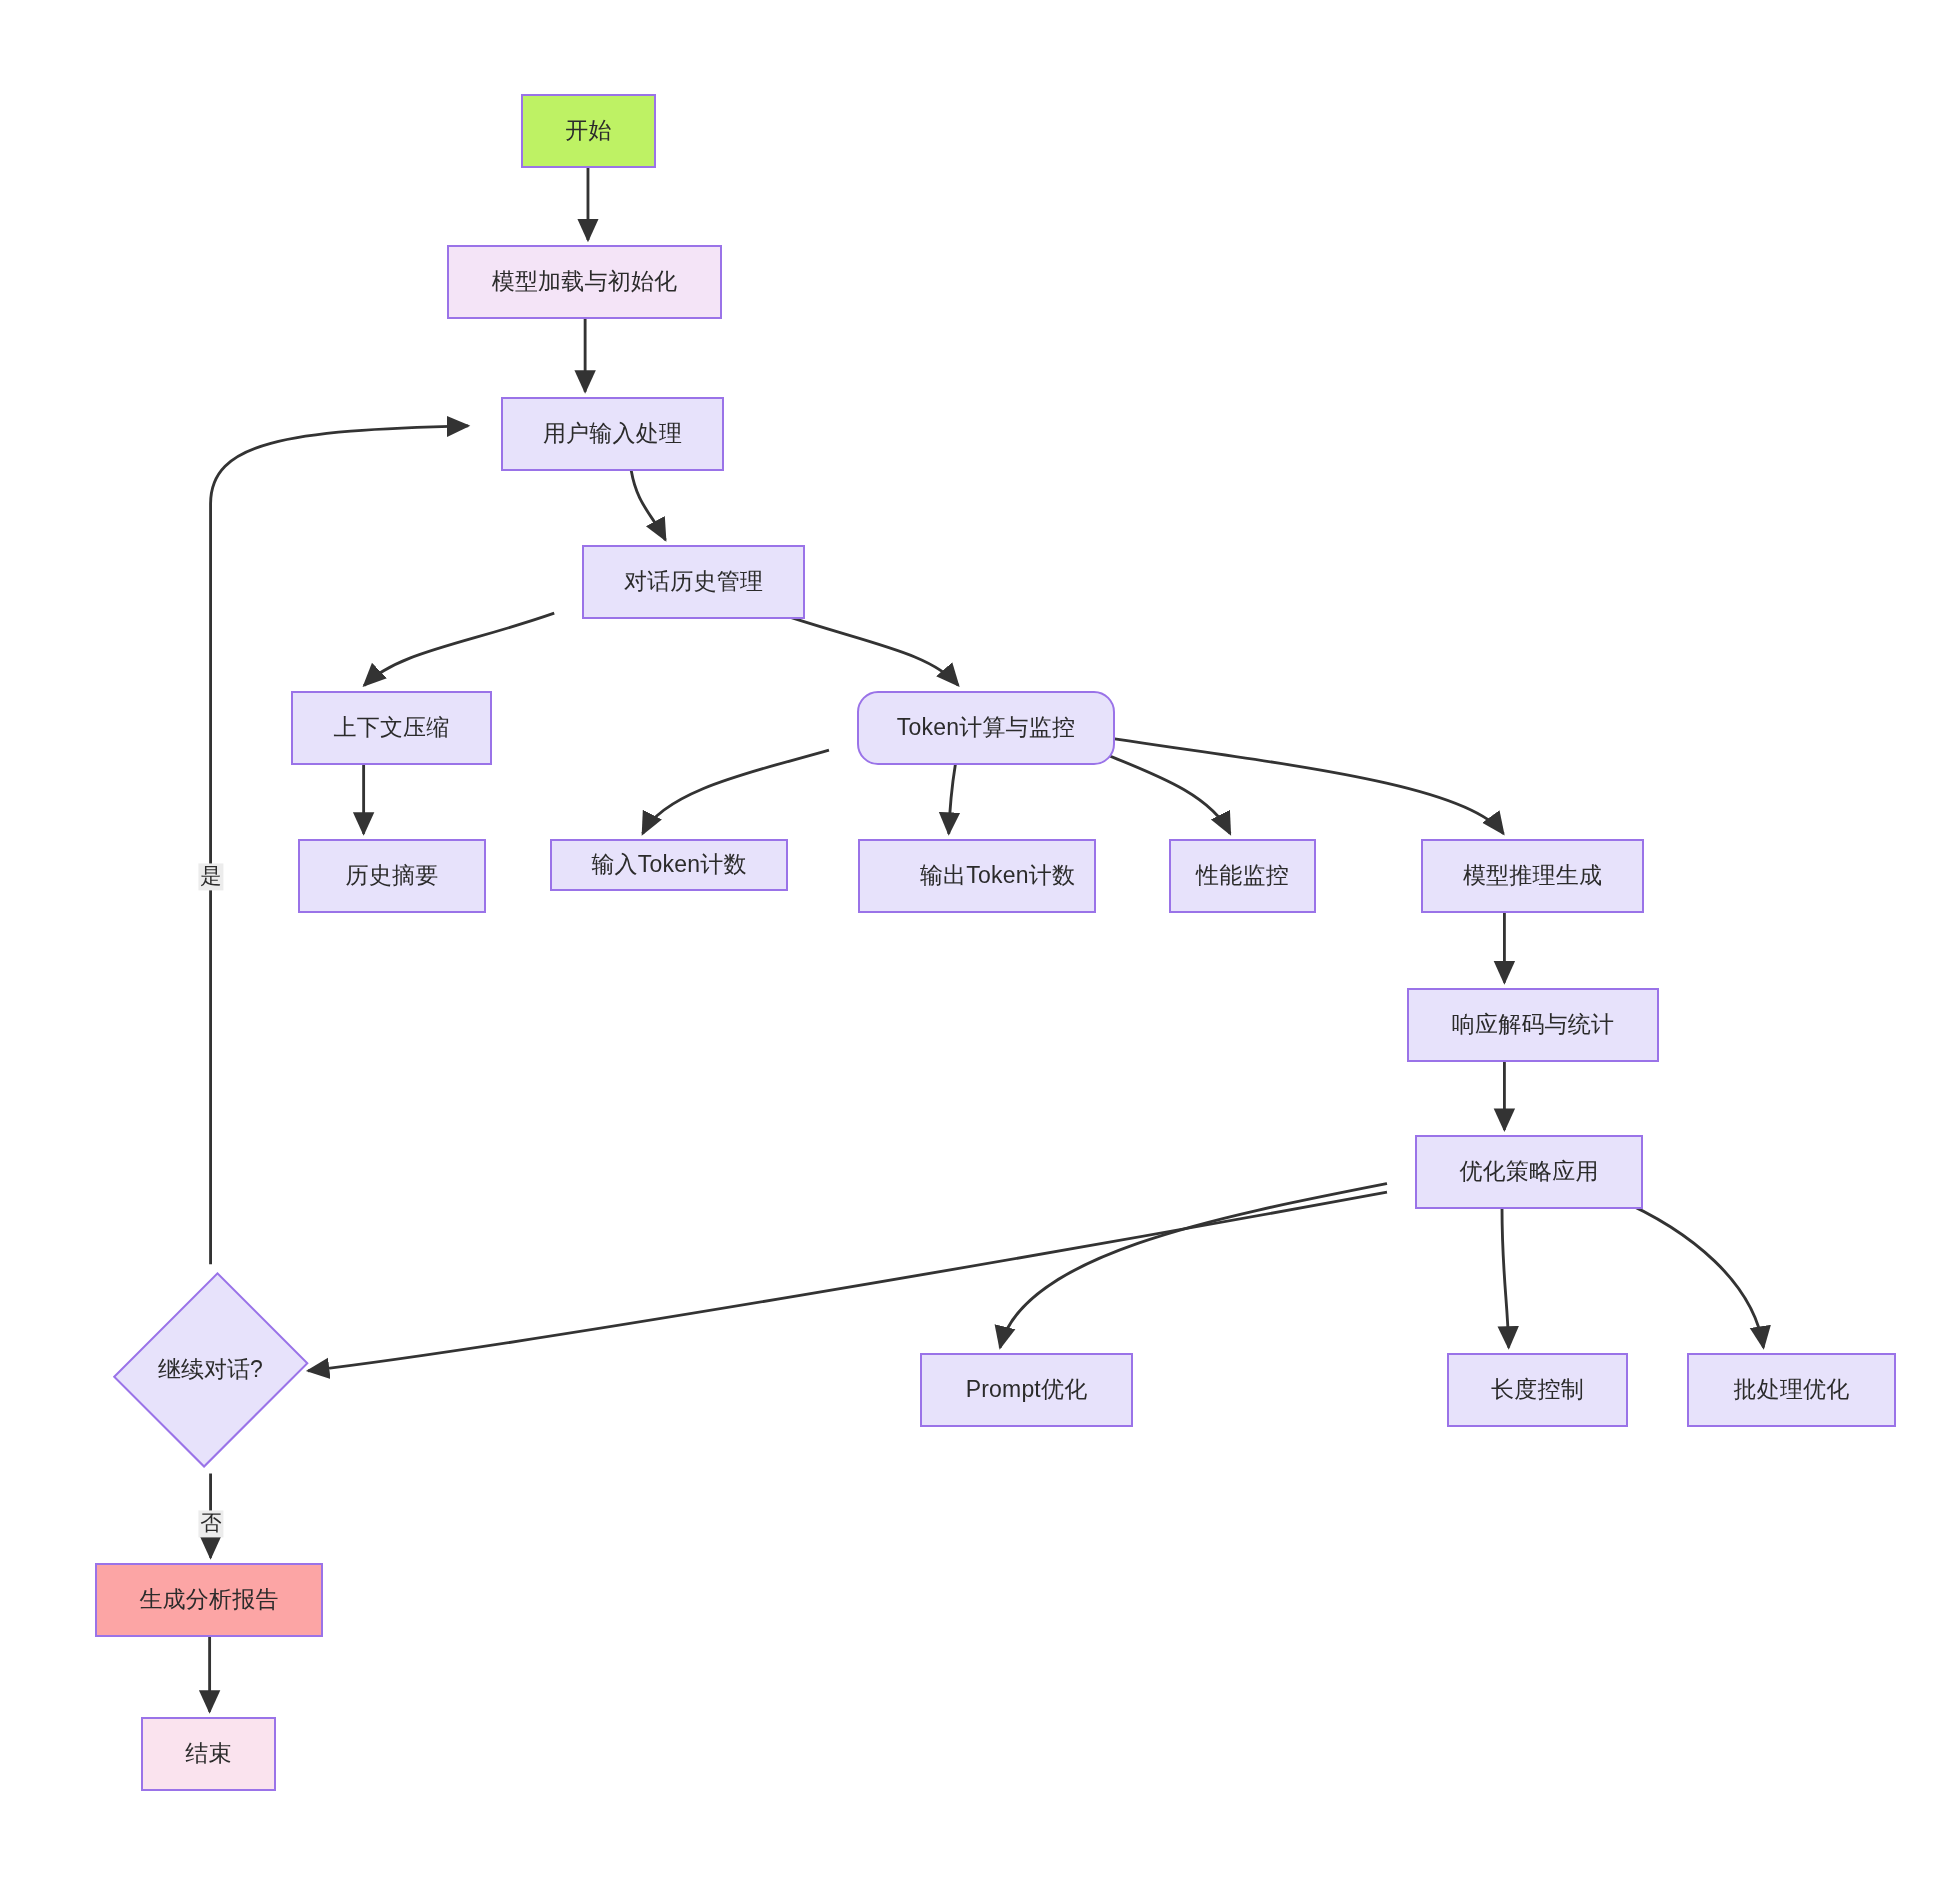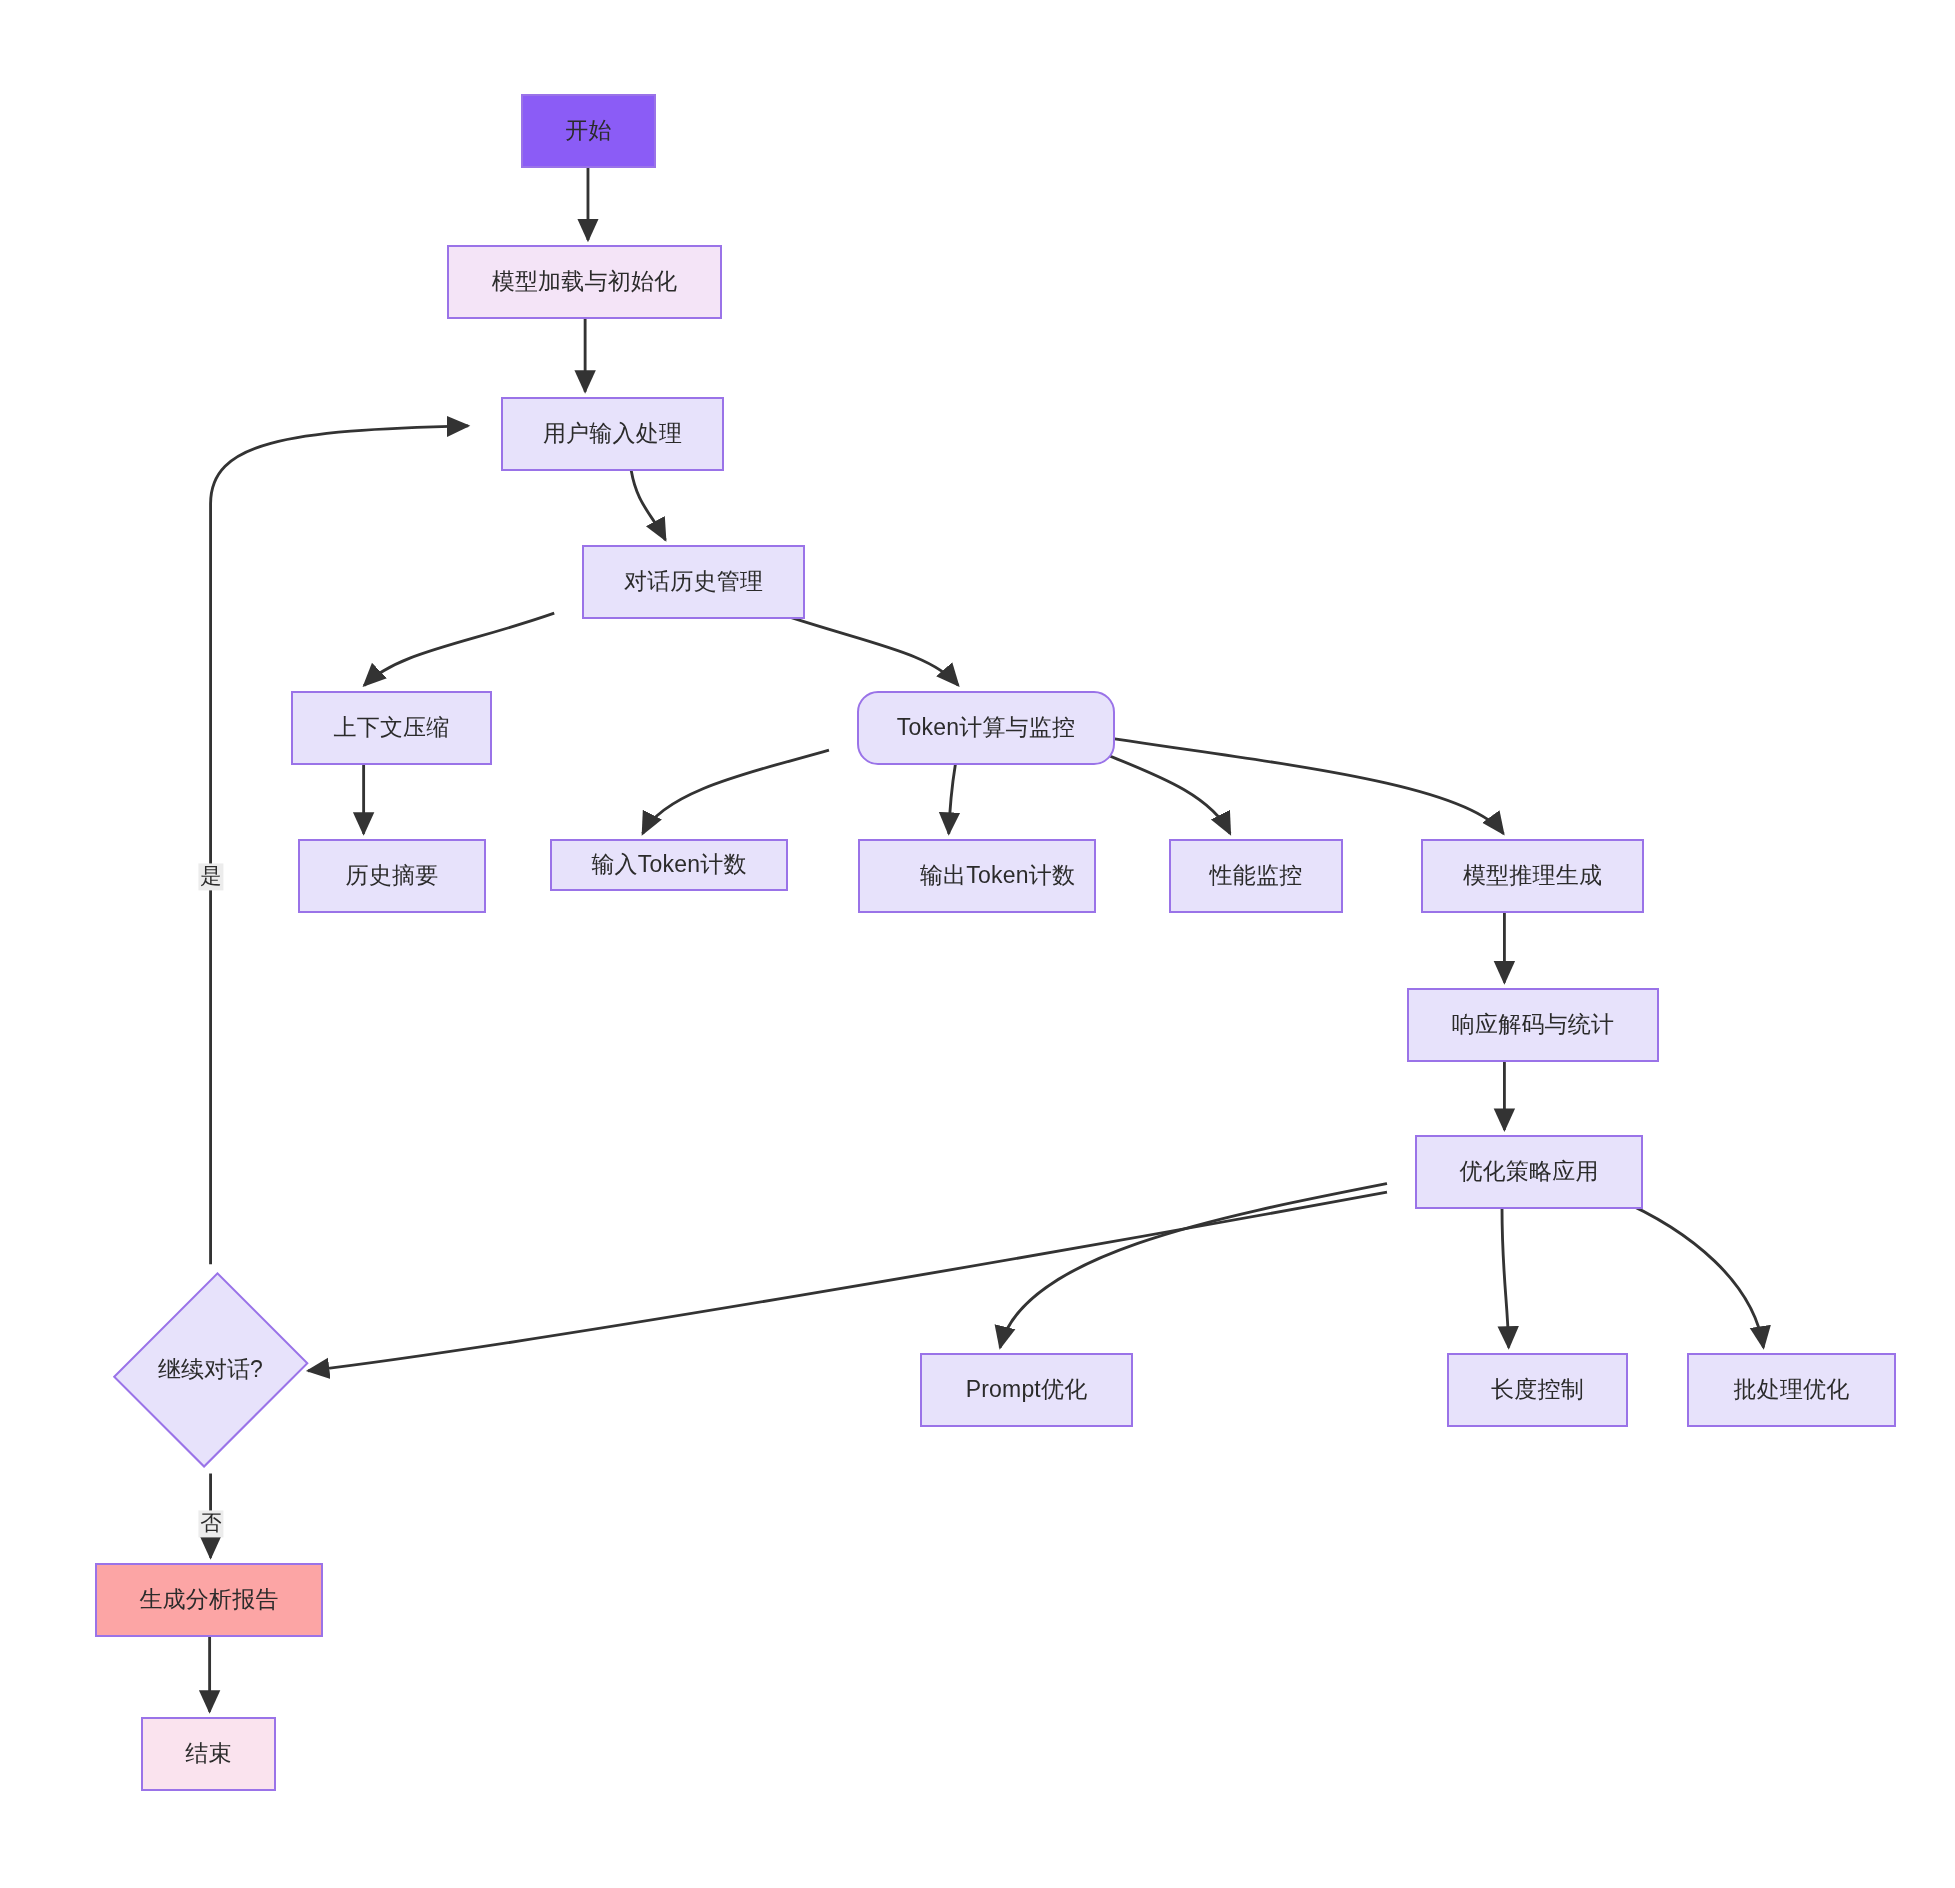--- a/index.html
+++ b/index.html
@@ -32,21 +32,21 @@
     align-items: center;
     justify-content: center;
     text-align: center;
     color: #2b2b2b;
     font-size: 23px;
     line-height: 1.2;
     letter-spacing: 0.2px;
     white-space: nowrap;
   }
   .node.fill-default { background: #e7e2fb; margin-left: 28px; }
-  .node.fill-start   { background: #8b5cf6; }
+  .node.fill-start   { background: #bef264; }
   .node.fill-model   { background: #f4e4f7; }
   .node.fill-report  { background: #fca5a5; }
   .node.fill-end     { background: #fae3ee; }
 
   .node-diamond {
     position: absolute;
     box-sizing: border-box;
     border: none;
     background: transparent;
     display: flex;
@@ -164,21 +164,21 @@
   </div>
 
   <div class="node fill-default" style="left:522px; top:839px; width:238px; height:52px;">
     <span>输入Token计数</span>
   </div>
 
   <div class="node fill-default" style="left:830px; top:839px; width:238px; height:74px;padding-left:41px;">
     <span>输出Token计数</span>
   </div>
 
-  <div class="node fill-default" style="left:1141px; top:839px; width:174px; height:74px;">
+  <div class="node fill-default" style="left:1141px; top:839px; width:147px; height:74px;">
     <span>性能监控</span>
   </div>
 
   <div class="node fill-default" style="left:1393px; top:839px; width:223px; height:74px;justify-content:center;">
     <span>模型推理生成</span>
   </div>
 
   <div class="node fill-default" style="left:1379px; top:988px; width:252px; height:74px;">
     <span>响应解码与统计</span>
   </div>

